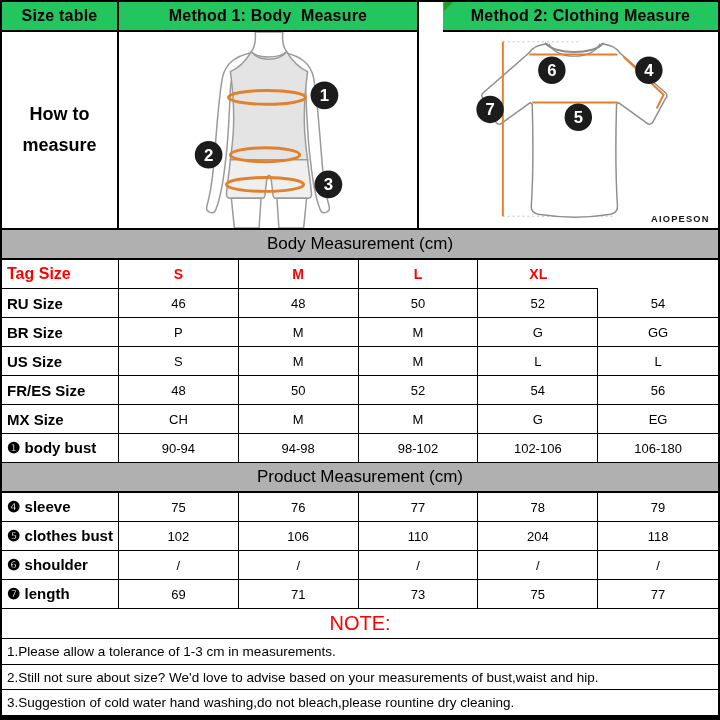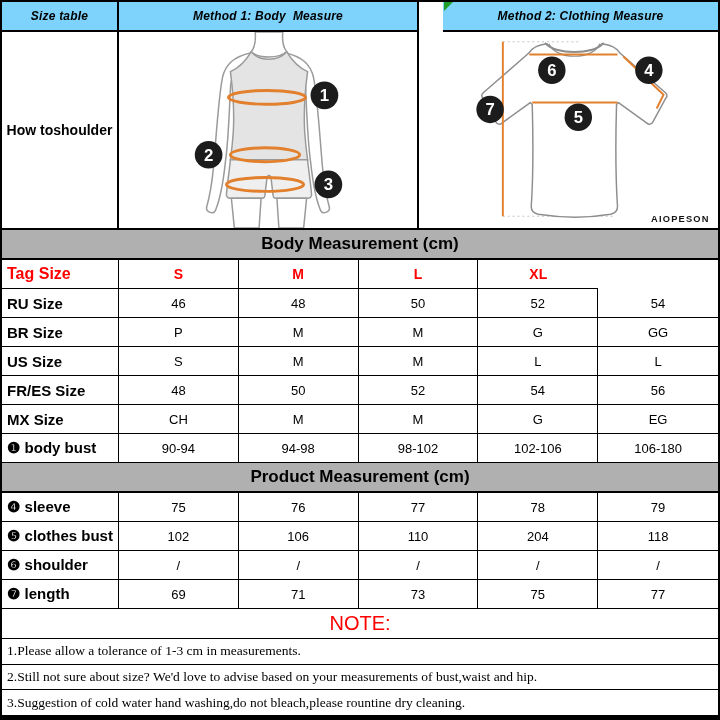--- a/index.html
+++ b/index.html
@@ -7,74 +7,74 @@
     width:720px;height:720px;box-sizing:border-box;margin:0 auto;
     background:#fff;color:#000;
     border:2px solid #000;border-bottom:5px solid #000;
     display:flex;flex-direction:column;
     font-family:"Liberation Sans",sans-serif;
     overflow:hidden;
   }
   
   .header-row{display:grid;grid-template-columns:117px 300px 1fr;height:30px;flex:none;}
   .header-cell{
-    background:#7dd3fc;display:flex;align-items:center;justify-content:center;
-    font-weight:bold;font-size:12px;letter-spacing:.2px;white-space:pre;
-    border-right:2px solid #000;border-bottom:2px solid #000;position:relative;font-style:italic;
+    background:#22c55e;display:flex;align-items:center;justify-content:center;
+    font-weight:bold;font-size:16px;letter-spacing:.2px;white-space:pre;
+    border-right:2px solid #000;border-bottom:2px solid #000;position:relative;
   }
   .header-cell:last-child{border-right:none;margin-left:24px;}
   .green-flag{position:absolute;left:1px;top:0;width:0;height:0;
     border-top:9px solid #1f9e28;border-right:9px solid transparent;}
   
   .illus-row{display:grid;grid-template-columns:117px 300px 1fr;height:198px;flex:none;}
   .illus-cell{border-right:2px solid #000;border-bottom:2px solid #000;position:relative;overflow:hidden;background:#fff;}
   .illus-cell:last-child{border-right:none;}
-  .howto{display:flex;flex-direction:row;align-items:center;justify-content:center;font-weight:bold;font-size:14px;line-height:1.75;}
+  .howto{display:flex;flex-direction:column;align-items:center;justify-content:center;font-weight:bold;font-size:18px;line-height:1.75;}
   .illus-cell svg{position:absolute;left:0;top:0;width:100%;height:100%;}
   svg text{font-family:"Liberation Sans",sans-serif;}
   .badge-num{fill:#fff;font-size:17px;font-weight:bold;text-anchor:middle;}
   .brand{fill:#151515;font-size:9.5px;font-weight:bold;letter-spacing:1.2px;text-anchor:end;}
   
   .bar{height:28px;flex:none;background:#b0b0b0;display:flex;align-items:center;justify-content:center;
-    font-weight:bold;font-size:17px;border-bottom:2px solid #000;}
+    font-weight:normal;font-size:17px;border-bottom:2px solid #000;}
   
   .table{flex:none;}
   .trow{display:grid;grid-template-columns:117px 1fr 1fr 1fr 1fr 1fr;height:29px;}
   .cell{border-right:1.5px solid #000;border-bottom:1.5px solid #000;
     display:flex;align-items:center;justify-content:center;font-size:13px;box-sizing:border-box;}
   .cell:last-child{border-right:none;}
   .cell.label{justify-content:flex-start;padding-left:5px;font-weight:bold;font-size:15px;}
   .trow.hdr .cell{color:#fe0000;font-weight:bold;}
   .trow.hdr .cell.label{font-size:16px;}
   .trow.hdr .cell.val{font-size:14px;}
   
   .note-title{height:29px;flex:none;display:flex;align-items:center;justify-content:center;
     color:#fe0000;font-size:20px;border-bottom:1.5px solid #000;}
   .notes{flex:1;display:flex;flex-direction:column;}
-  .note-row{flex:1;display:flex;align-items:center;padding-left:5px;font-size:13.5px;border-bottom:1.5px solid #000;font-family:Liberation Serif, serif;}
+  .note-row{flex:1;display:flex;align-items:center;padding-left:5px;font-size:13.5px;border-bottom:1.5px solid #000;}
   .note-row:last-child{border-bottom:none;}
 </style>
 </head>
 <body>
 
 <div class="sheet">
 
   <div class="header-row">
     <div class="header-cell">Size table</div>
     <div class="header-cell">Method 1: Body  Measure</div>
     <div class="header-cell">
       <span class="green-flag"></span>
       <span>Method 2: Clothing Measure</span>
     </div>
   </div>
 
   <div class="illus-row">
     <div class="illus-cell howto">
       <span>How to</span>
-      <span>shoulder</span>
+      <span>measure</span>
     </div>
 
     <div class="illus-cell">
       <svg viewBox="0 0 300 198">
 
         <path d="M137,0 C138,9 137,15 133,20 C141,27 161,27 169,20 C165,15 164,9 165,0 Z" fill="#ffffff" stroke="#9a9a9a" stroke-width="1.5"></path>
 
         <path d="M133,21 C115,25 107,33 104,46 C100,66 98,102 95,136 C93,157 90,170 88,177 C87,182 95,185 97,180 C102,168 105,150 107,131 C110,110 111,78 112,58 C112,44 118,34 133,28 Z" fill="#ffffff" stroke="#9a9a9a" stroke-width="1.5"></path>
         <path d="M167,21 C185,25 193,33 196,46 C200,66 202,102 205,136 C207,157 210,170 212,177 C213,182 205,185 203,180 C198,168 195,150 193,131 C190,110 189,78 188,58 C188,44 182,34 167,28 Z" fill="#ffffff" stroke="#9a9a9a" stroke-width="1.5"></path>
 

